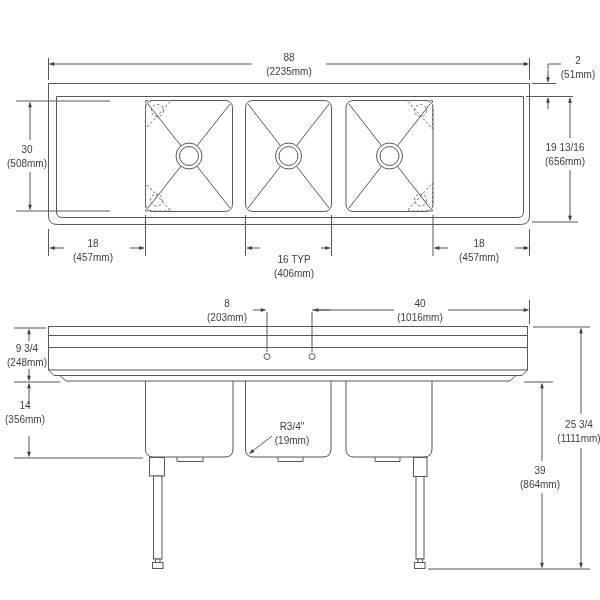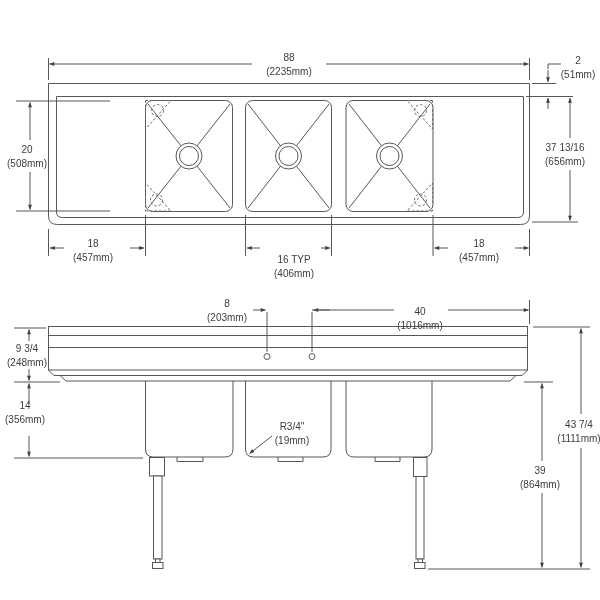--- a/index.html
+++ b/index.html
@@ -147,61 +147,61 @@
 
 <div class="dim" style="left:289px;top:64px">
   <span>88</span>
   <span>(2235mm)</span>
 </div>
 <div class="dim" style="left:578px;top:67px">
   <span>2</span>
   <span>(51mm)</span>
 </div>
 <div class="dim" style="left:27px;top:156px">
-  <span>20</span>
+  <span>30</span>
   <span>(508mm)</span>
 </div>
 <div class="dim" style="left:565px;top:154px">
-  <span>37 13/16</span>
+  <span>19 13/16</span>
   <span>(656mm)</span>
 </div>
 <div class="dim" style="left:93px;top:250px">
   <span>18</span>
   <span>(457mm)</span>
 </div>
 <div class="dim" style="left:294px;top:266px">
   <span>16 TYP</span>
   <span>(406mm)</span>
 </div>
 <div class="dim" style="left:479px;top:250px">
   <span>18</span>
   <span>(457mm)</span>
 </div>
 <div class="dim" style="left:227px;top:310px">
   <span>8</span>
   <span>(203mm)</span>
 </div>
-<div class="dim" style="left:420px;top:318px">
+<div class="dim" style="left:420px;top:310px">
   <span>40</span>
   <span>(1016mm)</span>
 </div>
 <div class="dim" style="left:27px;top:355px">
   <span>9 3/4</span>
   <span>(248mm)</span>
 </div>
 <div class="dim" style="left:25px;top:412px">
   <span>14</span>
   <span>(356mm)</span>
 </div>
 <div class="dim" style="left:292px;top:433px">
   <span>R3/4"</span>
   <span>(19mm)</span>
 </div>
 <div class="dim" style="left:540px;top:477px">
   <span>39</span>
   <span>(864mm)</span>
 </div>
 <div class="dim" style="left:579px;top:431px">
-  <span>43 7/4</span>
+  <span>25 3/4</span>
   <span>(1111mm)</span>
 </div>
 
 </div>
 
 </body></html>

